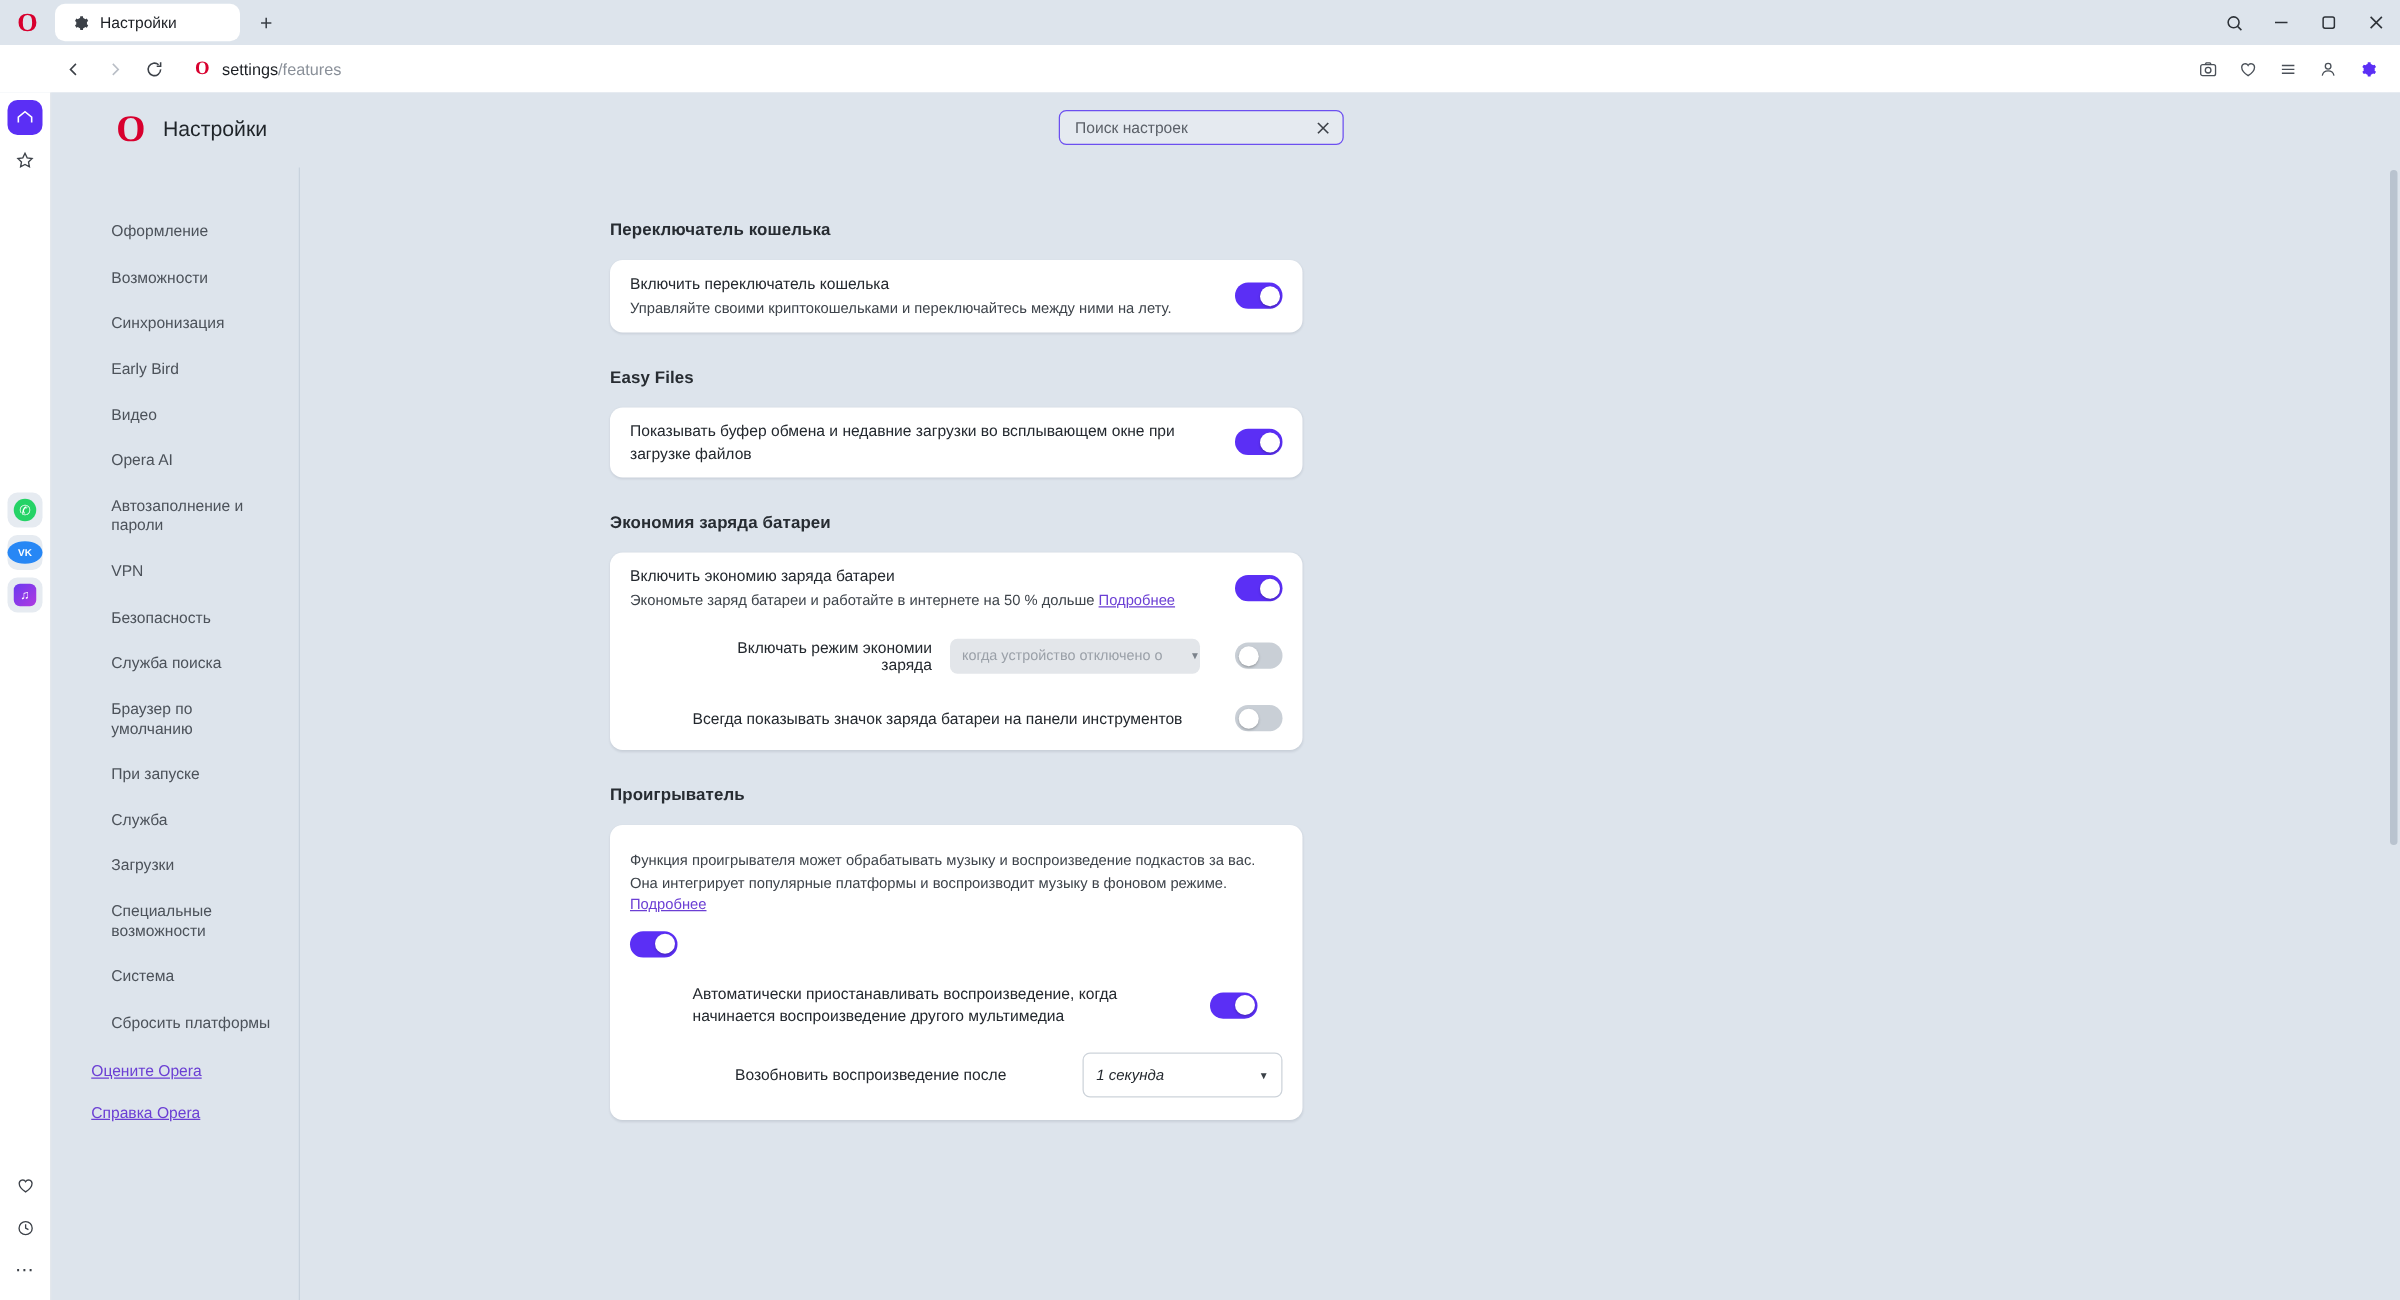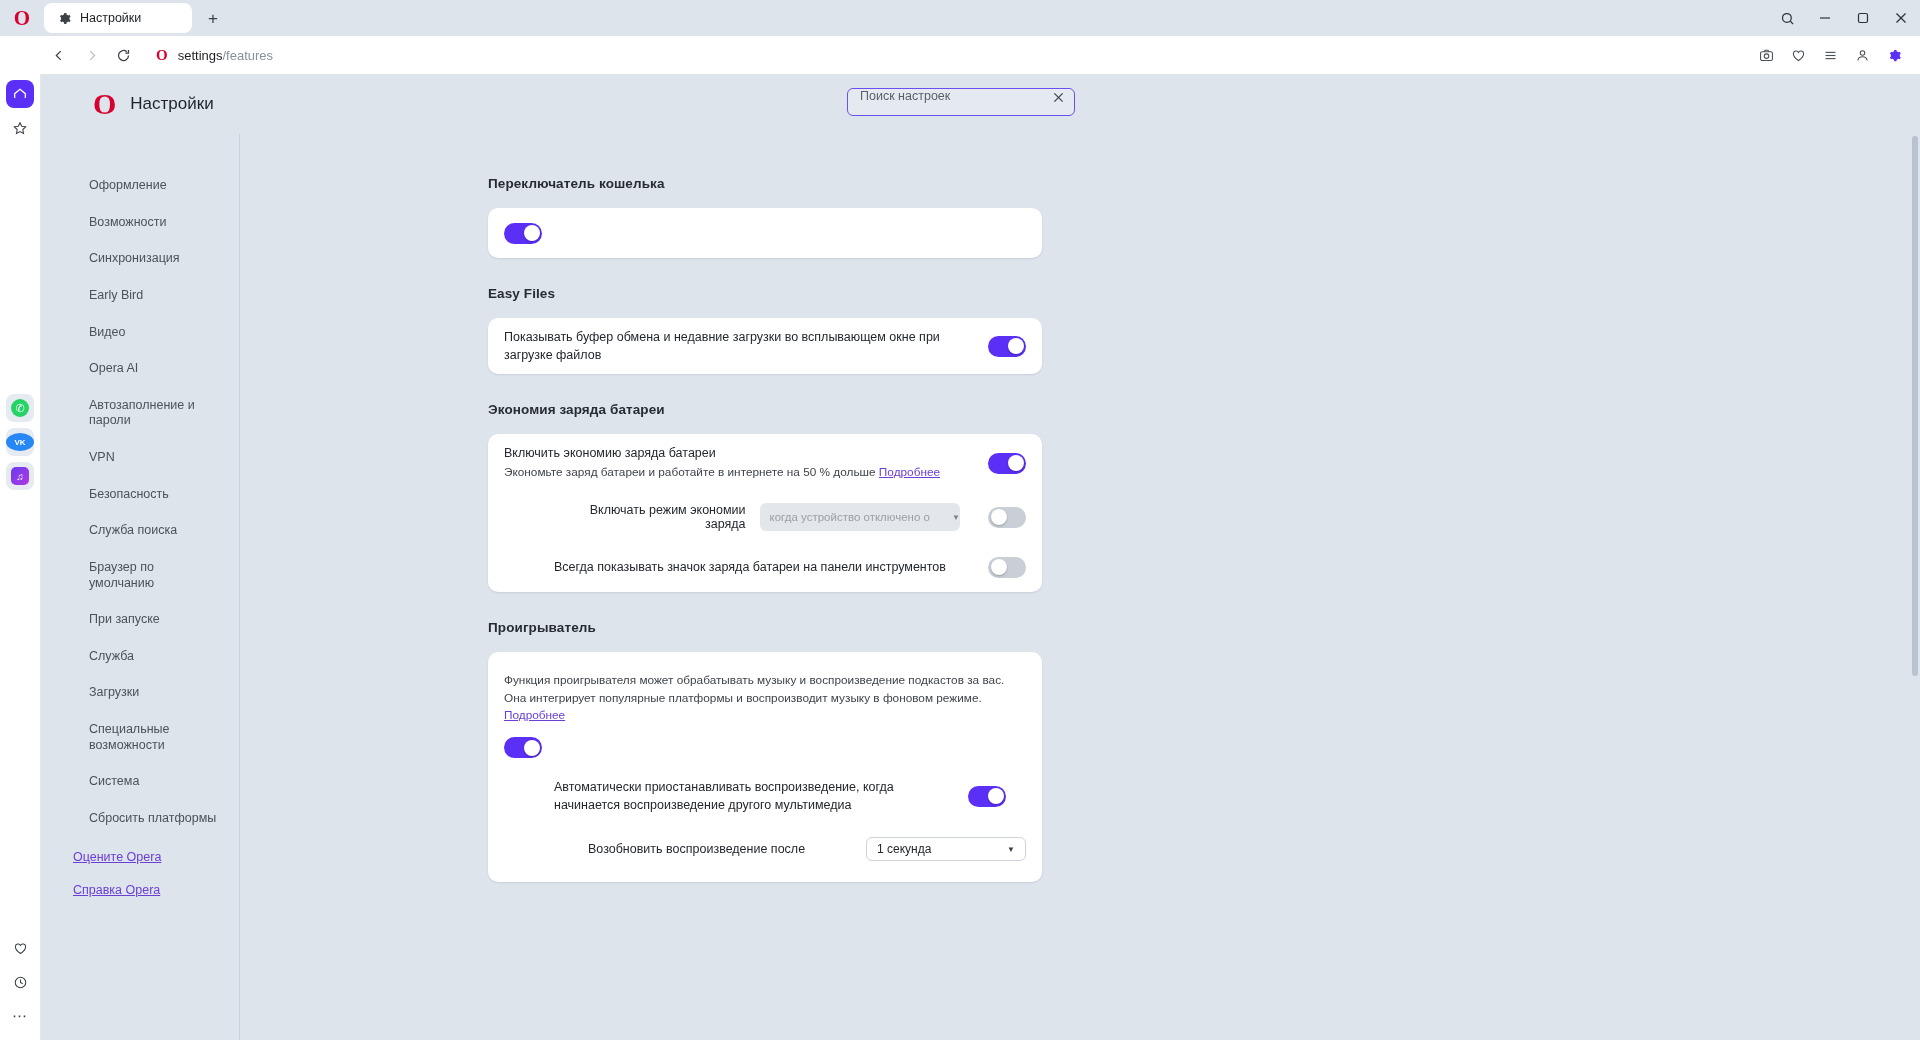--- a/index.html
+++ b/index.html
@@ -89,21 +89,21 @@
 
   .settings-header {
     height: 60px; display: flex; align-items: center; padding: 0 36px 0 52px;
     flex: 0 0 60px; position: relative;
   }
   .hdr-left { display: flex; align-items: center; gap: 14px; }
   .hdr-title { font-size: 17px; color: #1f2429; }
   .search-box {
     position: absolute; left: 806px; top: 14px; width: 228px; height: 28px;
     background: #e5eaf0; border: 1.5px solid #6c4ff0; border-radius: 6px;
-    display: flex; align-items: flex-start; padding: 0 8px 0 12px;
+    display: flex; align-items: center; padding: 0 8px 0 12px;
   }
   .search-box input {
     flex: 1; border: none; outline: none; background: transparent;
     font-family: "Liberation Sans", sans-serif; font-size: 12.5px; color: #2a2f35;
   }
   .search-box input::placeholder { color: #5b6068; }
   .search-clear { width: 16px; height: 16px; display: flex; align-items: center; justify-content: center; color: #3c4148; }
 
   .content-row { flex: 1; display: flex; min-height: 0; }
 
@@ -161,23 +161,23 @@
   .toggle.on .knob { left: auto; right: 2.5px; }
 
   
   .sel-disabled {
     height: 28px; min-width: 162px; background: #e3e6ea; border-radius: 6px;
     display: flex; align-items: center; justify-content: space-between; gap: 22px;
     padding: 0 8px 0 10px; font-size: 11.5px; color: #9aa0a8; overflow: hidden;
     white-space: nowrap;
   }
   .sel {
-    height: 24px; min-width: 160px; background: #fff; border: 1px solid #cdd3da;
+    height: 36px; min-width: 160px; background: #fff; border: 1px solid #cdd3da;
     border-radius: 6px; display: flex; align-items: center;
-    justify-content: space-between; padding: 0 10px; font-size: 12px; color: #23282e;
+    justify-content: space-between; padding: 0 10px; font-size: 12px; color: #23282e; font-style: italic;
   }
   .caret { font-size: 8px; color: #7b828b; }
   .caret-dark { font-size: 8px; color: #3a4047; }
 
   .label-right { font-size: 12.5px; color: #23282e; text-align: right; }
 
   .scrollbar {
     position: absolute; right: 2px; top: 2px; width: 6px; height: 540px;
     background: #b9c3cf; border-radius: 3px;
   }
@@ -366,20 +366,24 @@
             <a class="side-link">Справка Opera</a>
           </div>
         </div>
 
         <div class="main">
           <div class="main-inner">
 
             <div class="sec-title">Переключатель кошелька</div>
             <div class="card">
               <div class="row">
+                <div class="row-text">
+                  <div class="row-title">Включить переключатель кошелька</div>
+                  <div class="row-desc">Управляйте своими криптокошельками и переключайтесь между ними на лету.</div>
+                </div>
                 <div class="toggle on">
                     <span class="knob"></span>
                   </div>
               </div>
             </div>
 
             <div class="sec-title">Easy Files</div>
             <div class="card">
               <div class="row">
                 <div class="row-text">

